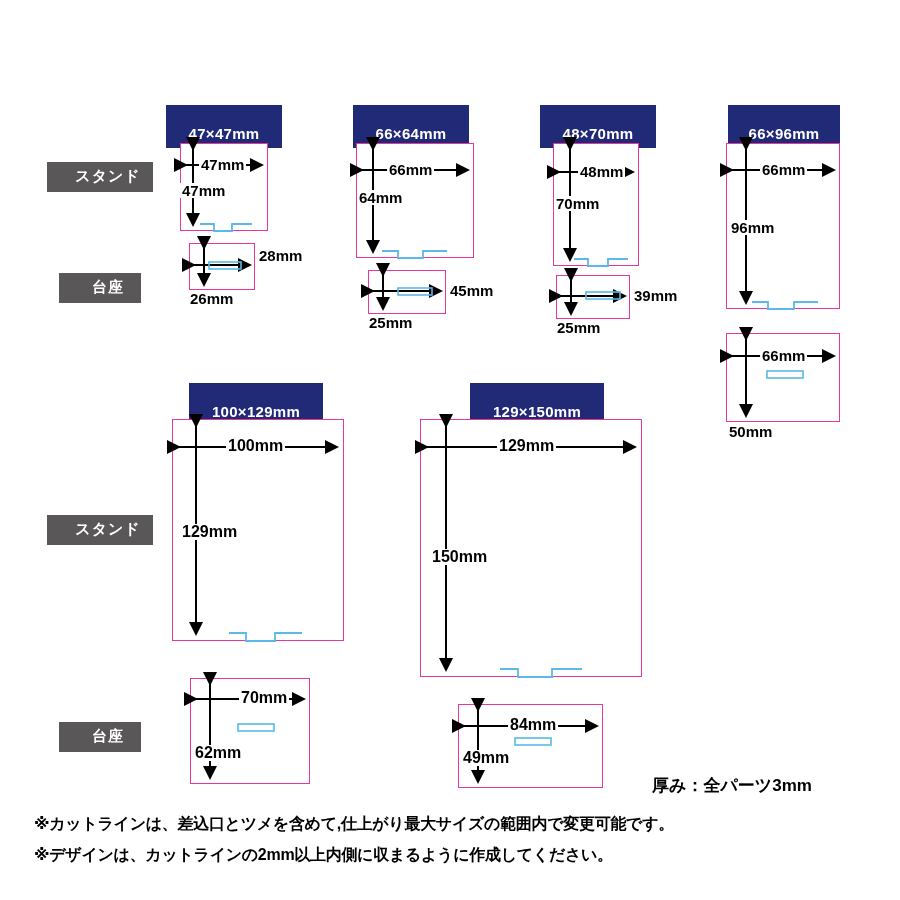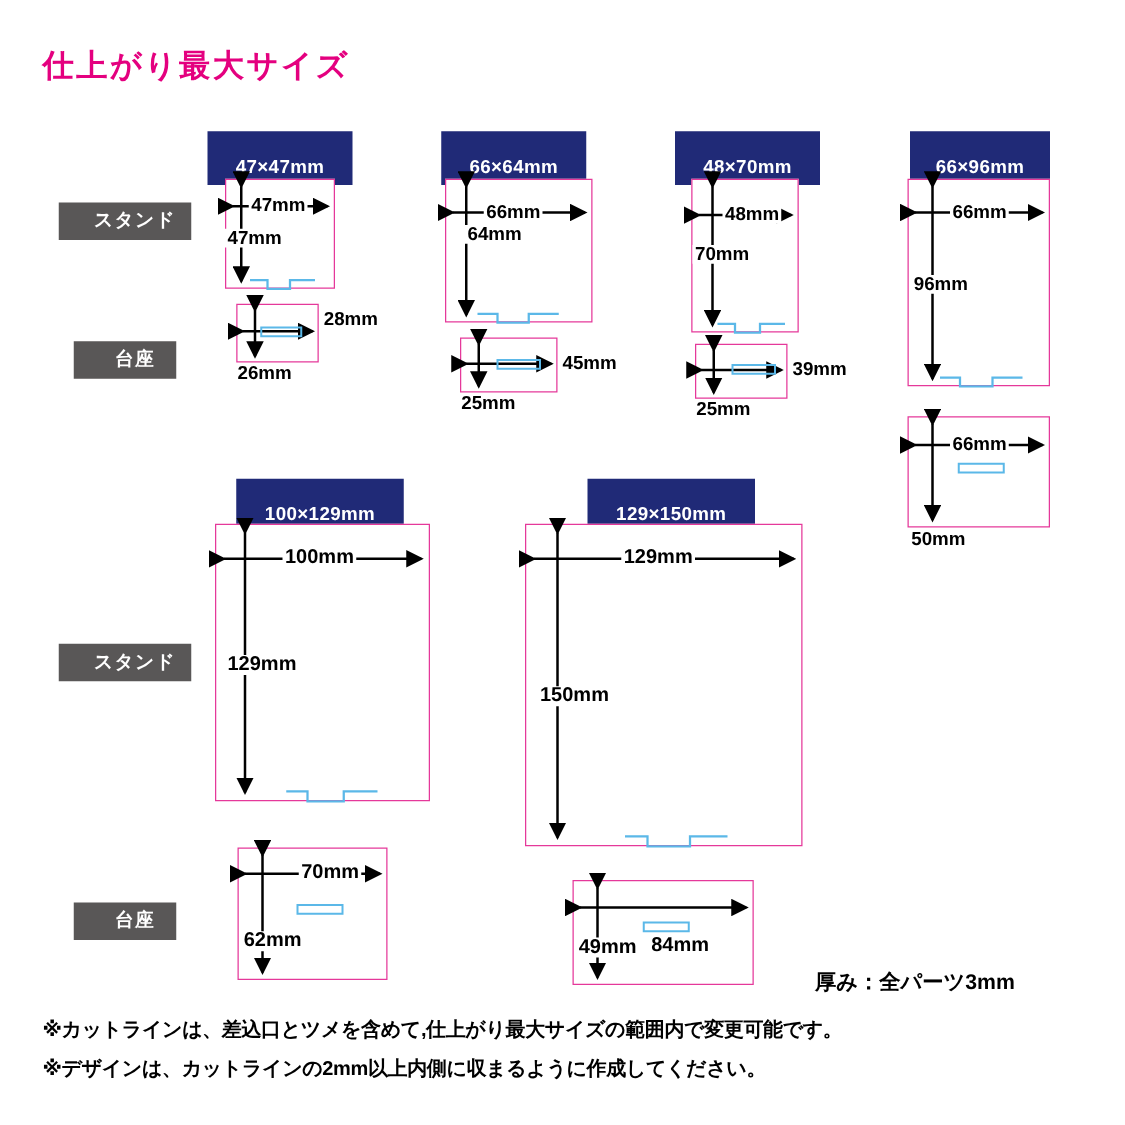--- a/index.html
+++ b/index.html
@@ -77,21 +77,20 @@
     white-space:nowrap;letter-spacing:-0.3px;
   }
   .note1{left:34px;top:814px;}
   .note2{left:34px;top:845px;}
 </style>
 </head>
 <body>
 
 <div class="page">
 
-  <div class="title">仕上がり最大サイズ</div>
 
   <div class="rowlabel" style="left:47px;top:162px;width:90px;">スタンド</div>
   <div class="rowlabel" style="left:59px;top:273px;width:66px;">台座</div>
   <div class="rowlabel" style="left:47px;top:515px;width:90px;">スタンド</div>
   <div class="rowlabel" style="left:59px;top:722px;width:66px;">台座</div>
 
   <div class="badge" style="left:166px;top:105px;width:116px;">47×47mm</div>
   <div class="badge" style="left:353px;top:105px;width:116px;">66×64mm</div>
   <div class="badge" style="left:540px;top:105px;width:116px;">48×70mm</div>
   <div class="badge" style="left:728px;top:105px;width:112px;">66×96mm</div>
@@ -186,41 +185,41 @@
       <rect x="515" y="738" width="36" height="7"></rect>
     </g>
   </svg>
 
   <div class="dim" style="left:199px;top:157px;">47mm</div>
   <div class="dim" style="left:180px;top:183px;">47mm</div>
   <div class="dim" style="left:257px;top:248px;">28mm</div>
   <div class="dim" style="left:188px;top:291px;">26mm</div>
 
   <div class="dim" style="left:387px;top:162px;">66mm</div>
-  <div class="dim" style="left:357px;top:180px;margin-left:15px;">64mm</div>
+  <div class="dim" style="left:357px;top:190px;">64mm</div>
   <div class="dim" style="left:448px;top:283px;">45mm</div>
   <div class="dim" style="left:367px;top:315px;">25mm</div>
 
   <div class="dim" style="left:578px;top:164px;">48mm</div>
   <div class="dim" style="left:554px;top:196px;">70mm</div>
   <div class="dim" style="left:632px;top:288px;">39mm</div>
   <div class="dim" style="left:555px;top:320px;">25mm</div>
 
   <div class="dim" style="left:760px;top:162px;">66mm</div>
   <div class="dim" style="left:729px;top:220px;">96mm</div>
   <div class="dim" style="left:760px;top:348px;">66mm</div>
   <div class="dim" style="left:727px;top:424px;">50mm</div>
 
   <div class="dim big" style="left:226px;top:438px;">100mm</div>
   <div class="dim big" style="left:180px;top:524px;">129mm</div>
   <div class="dim big" style="left:239px;top:690px;">70mm</div>
   <div class="dim big" style="left:193px;top:745px;">62mm</div>
 
   <div class="dim big" style="left:497px;top:438px;">129mm</div>
   <div class="dim big" style="left:430px;top:549px;">150mm</div>
-  <div class="dim big" style="left:519px;top:717px;margin-top:32px;">84mm</div>
+  <div class="dim big" style="left:508px;top:717px;">84mm</div>
   <div class="dim big" style="left:461px;top:750px;">49mm</div>
 
   <div class="thick">厚み：全パーツ3mm</div>
   <div class="note note1">※カットラインは、差込口とツメを含めて,仕上がり最大サイズの範囲内で変更可能です。</div>
   <div class="note note2">※デザインは、カットラインの2mm以上内側に収まるように作成してください。</div>
 
 </div>
 
 </body></html>

